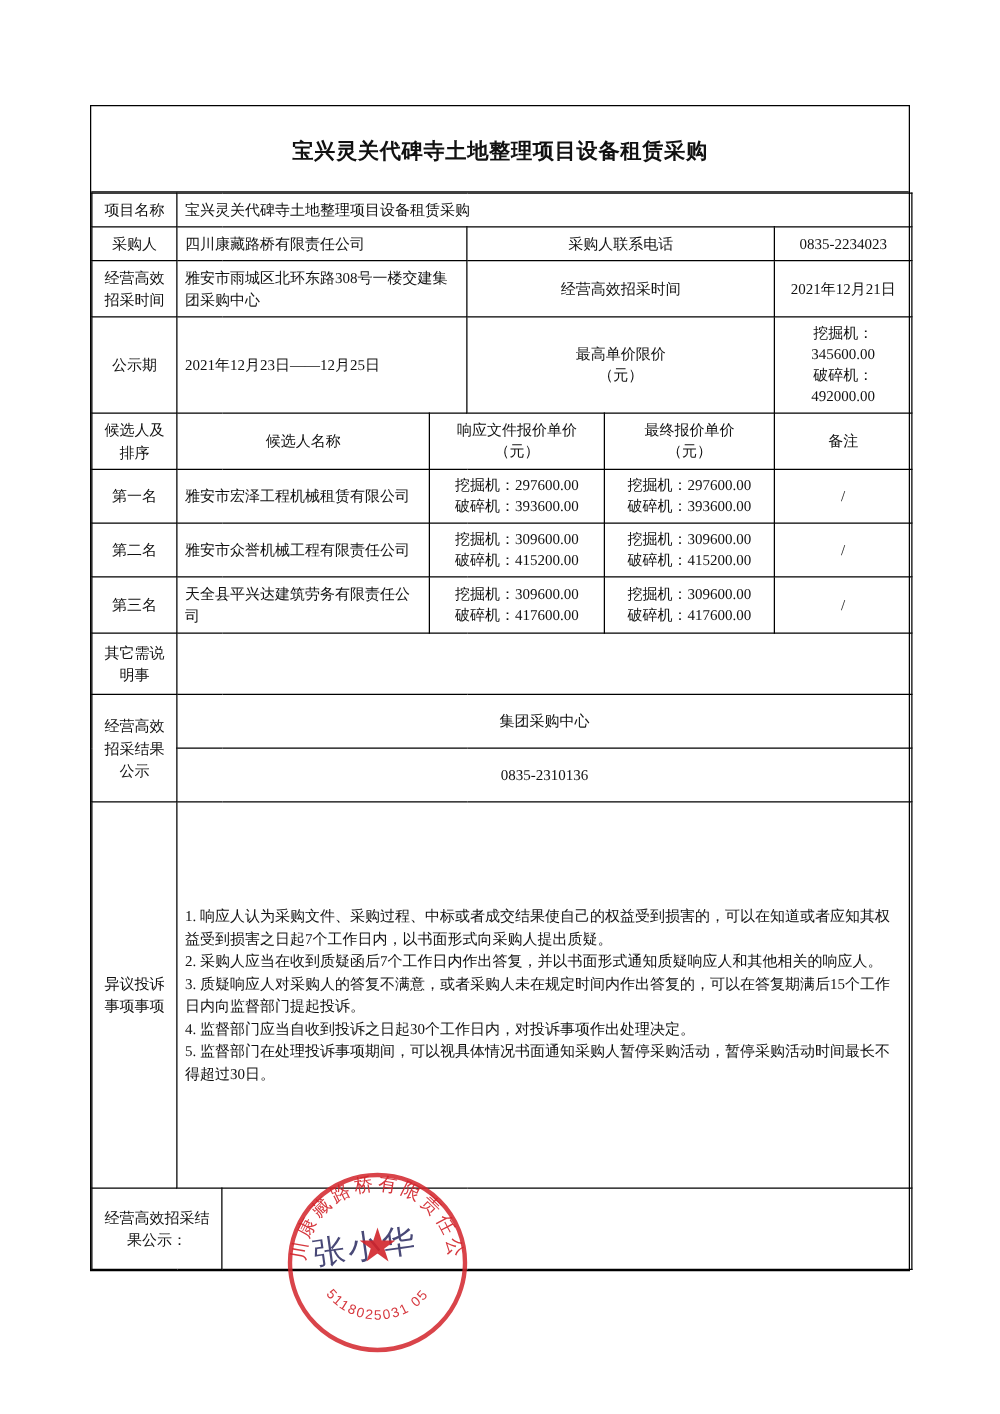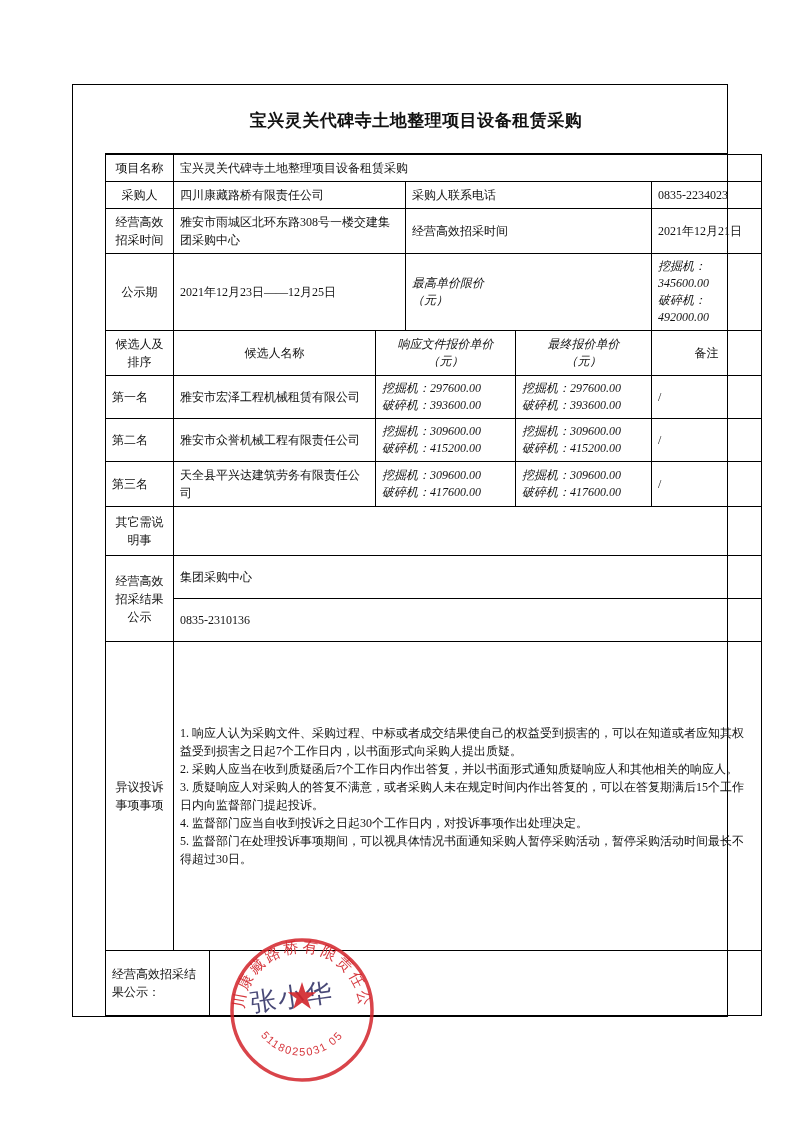--- a/index.html
+++ b/index.html
@@ -16,21 +16,20 @@
     overflow: hidden;
   }
   .page {
     position: absolute;
     left: 72px;
     top: 84px;
     width: 656px;
     border: 1px solid #000;
     box-sizing: border-box;
     background: #fff;
-    padding-left: 32px;
   }
   .title-block {
     text-align: center;
     padding: 22px 10px 18px 10px;
     border-bottom: 1px solid #000;
   }
   .title-line {
     font-size: 17px;
     font-weight: bold;
     line-height: 28px;
@@ -46,24 +45,24 @@
     padding: 4px 6px;
     font-size: 12px;
     line-height: 18px;
     vertical-align: middle;
   }
   .lbl {
     text-align: center;
     font-size: 12px;
     line-height: 17px;
   }
-  .ctr { text-align: left; }
+  .ctr { text-align: center; }
   .lft { text-align: left; padding-left: 8px; }
   .hdr { text-align: center; font-size: 12.5px; }
-  .cell-pair span { display: block; line-height: 17px; font-style: italic; }
+  .cell-pair span { display: block; line-height: 17px; }
   .notice {
     font-size: 12px;
     line-height: 21px;
     text-align: left;
     padding: 10px 12px 10px 10px;
   }
   .notice p { margin: 0; text-indent: 0; }
   .tall-label {
     text-align: center;
     font-size: 12px;

